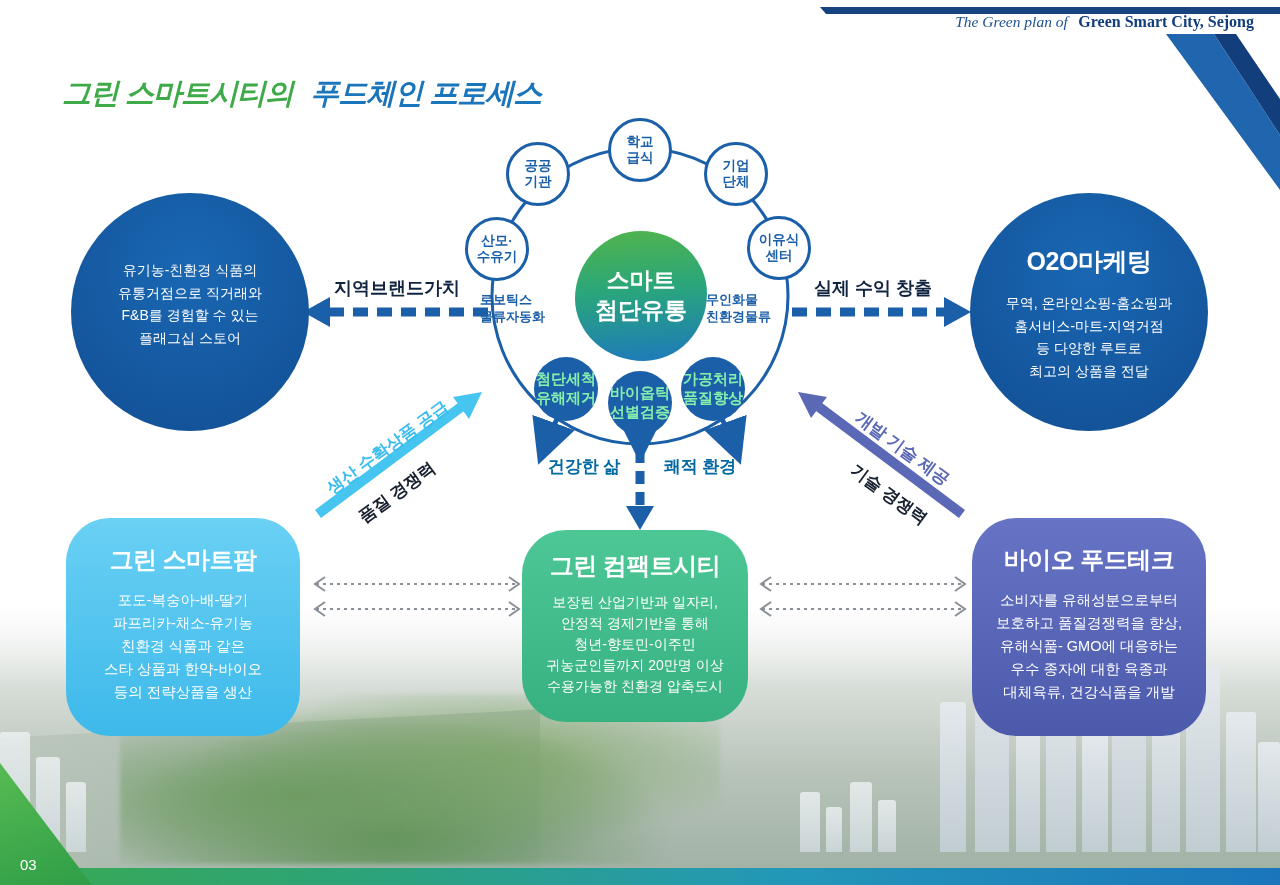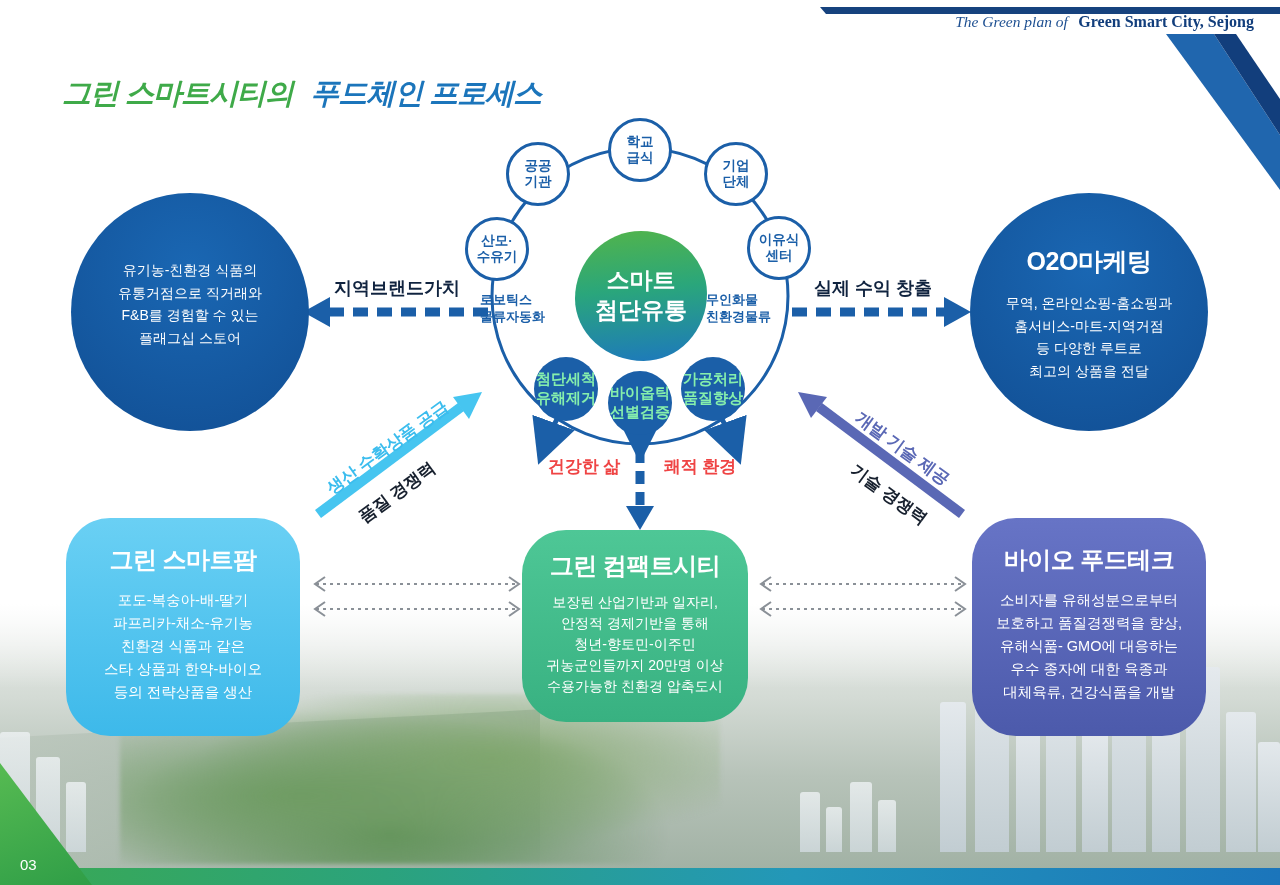--- a/index.html
+++ b/index.html
@@ -64,21 +64,21 @@
   }
   .proc{
     position:absolute;width:64px;height:64px;border-radius:50%;background:#1b5fa8;color:#86efac;
     font-size:15px;font-weight:bold;line-height:1.25;text-align:center;
     display:flex;align-items:center;justify-content:center;white-space:pre-line;z-index:3;
   }
   .inner-label{
     position:absolute;width:92px;color:#1b5fa8;font-size:13px;font-weight:bold;
     line-height:1.3;white-space:pre-line;z-index:3;
   }
-  .outcome{position:absolute;width:96px;text-align:center;font-size:17px;font-weight:bold;color:#ef4444;z-index:3;}
+  .outcome{position:absolute;width:96px;text-align:center;font-size:17px;font-weight:bold;color:#0369a1;z-index:3;}
   
   .big-circle{
     position:absolute;width:238px;height:238px;border-radius:50%;z-index:3;color:#fff;text-align:center;
     background:radial-gradient(circle at 50% 32%,#1a67b3,#114e93);
     display:flex;flex-direction:column;align-items:center;padding-top:52px;box-sizing:border-box;
   }
   .big-title{font-size:25px;font-weight:bold;letter-spacing:-0.5px;}
   .big-body{font-size:14px;line-height:1.62;margin-top:14px;white-space:pre-line;}
   
   .h-label{position:absolute;width:180px;text-align:center;font-size:18px;font-weight:bold;color:#10233f;z-index:3;}

